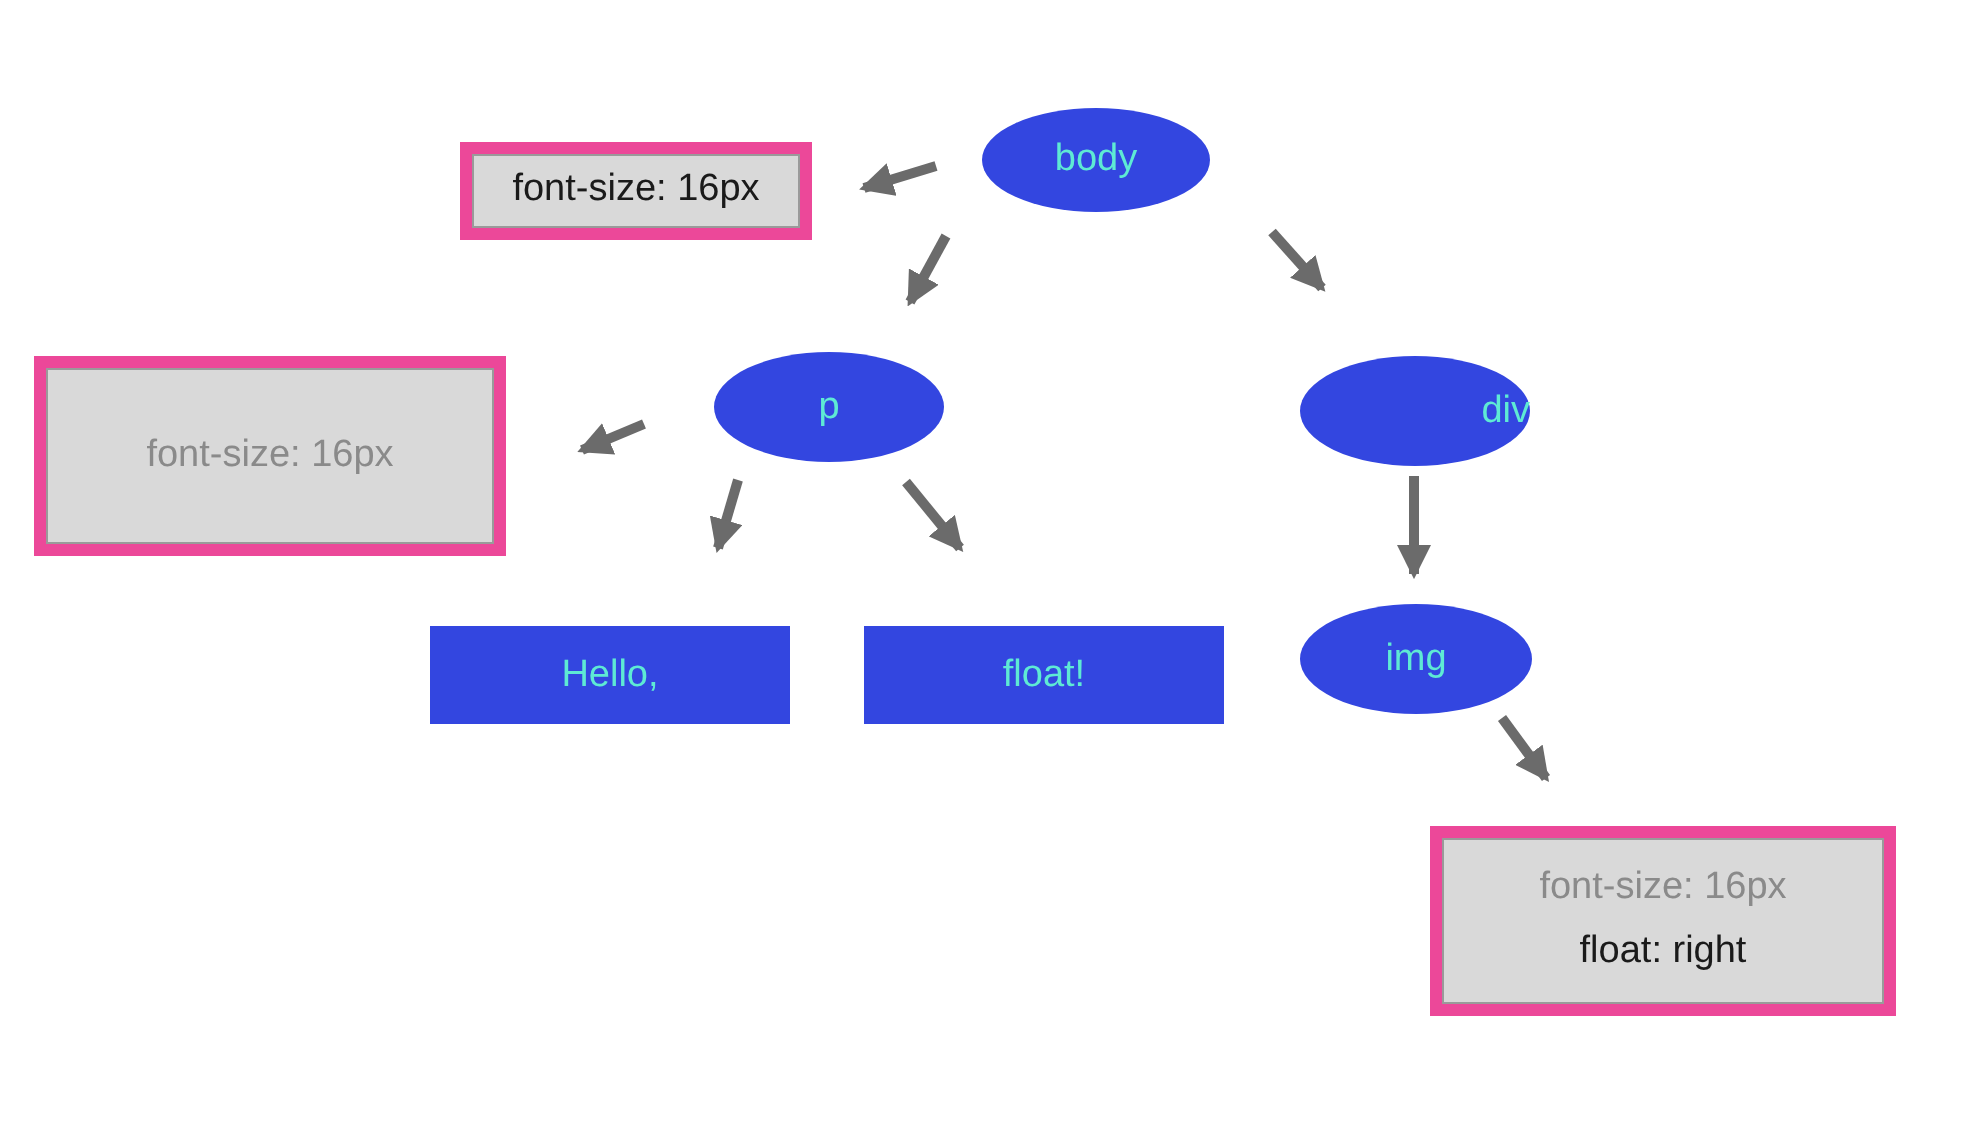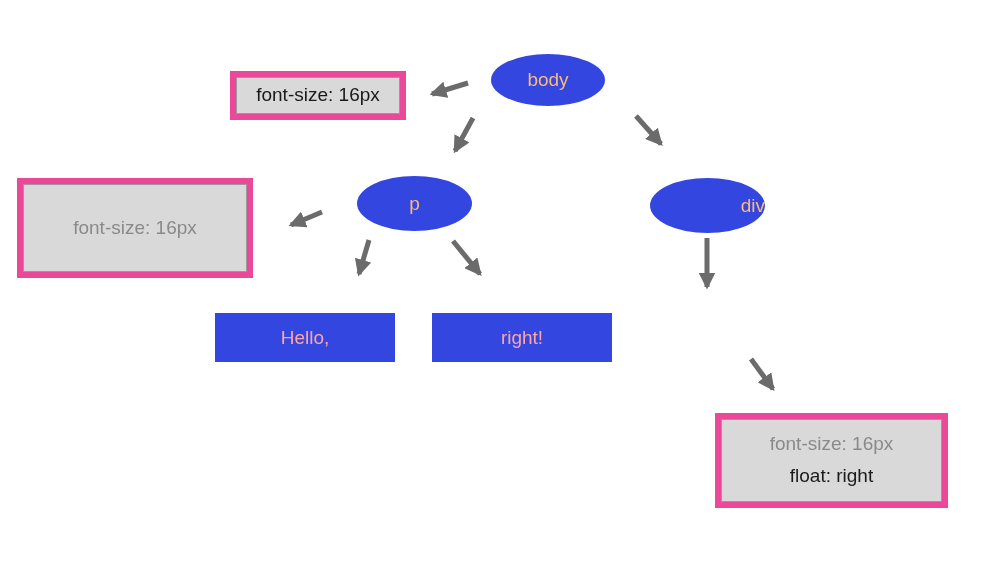--- a/index.html
+++ b/index.html
@@ -17,35 +17,35 @@
     width: 990px; height: 564px;
     pointer-events: none;
   }
   .node {
     position: absolute;
     background: #3346e0;
     border-radius: 50%;
     display: flex;
     align-items: center;
     justify-content: center;
-    color: #fdba74;
+    color: #5eead4;
     font-size: 19px;
   }
   .node-body { left: 491px; top: 54px;  width: 114px; height: 52px; }
   .node-p    { left: 357px; top: 176px; width: 115px; height: 55px; }
   .node-div  { left: 650px; top: 178px; width: 115px; height: 55px; justify-content: flex-end; }
   .node-img  { left: 650px; top: 302px; width: 116px; height: 55px; }
 
   .text-rect {
     position: absolute;
     background: #3346e0;
     display: flex;
     align-items: center;
     justify-content: center;
-    color: #fca5a5;
+    color: #5eead4;
     font-size: 19px;
     width: 180px; height: 49px;
   }
   .rect-hello  { left: 215px; top: 313px; }
   .rect-friend { left: 432px; top: 313px; }
 
   .style-box {
     position: absolute;
     background: #d9d9d9;
     border: 6px solid #ec4899;
@@ -106,22 +106,25 @@
 
   <div class="node node-div">
     <span>div</span>
   </div>
 
   <div class="text-rect rect-hello">
     <span>Hello,</span>
   </div>
 
   <div class="text-rect rect-friend">
-    <span>right!</span>
+    <span>float!</span>
   </div>
 
+  <div class="node node-img">
+    <span>img</span>
+  </div>
 
   <div class="style-box box-img">
     <span class="muted">font-size: 16px</span>
     <span>float: right</span>
   </div>
 
 </div>
 
 </body></html>

